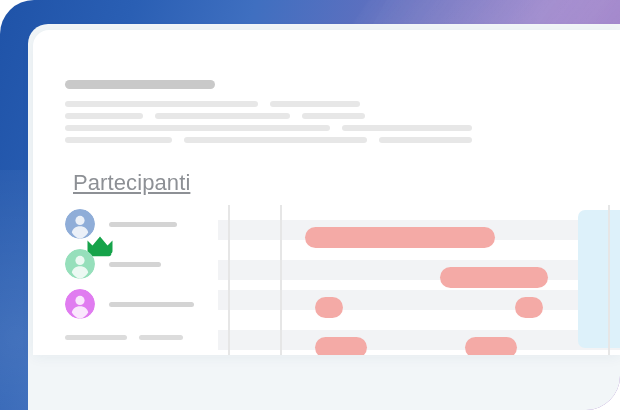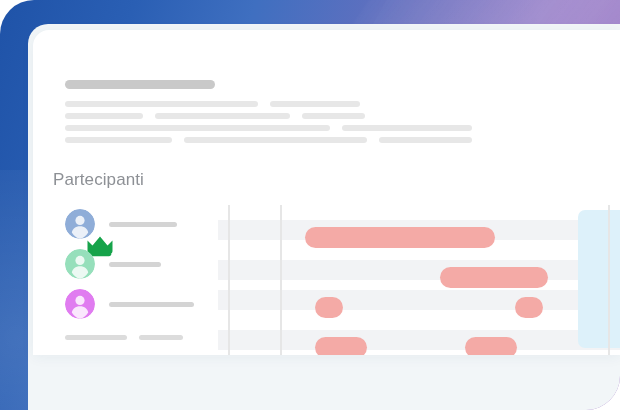--- a/index.html
+++ b/index.html
@@ -55,22 +55,22 @@
 
   
   .skeleton{position:absolute;left:32px;top:50px;}
   .sk-title{height:9px;border-radius:5px;background:#c9c9c9;}
   .sk-line{height:6px;border-radius:3px;background:#e7e7e7;display:inline-block;vertical-align:middle;}
   .sk-row{white-space:nowrap;font-size:0;}
   .sk-gap{display:inline-block;width:12px;height:1px;}
 
   
   .section-title{
-    position:absolute;left:20px;top:140px;
-    font-size:17px;color:#8d9095;letter-spacing:.1px;
+    position:absolute;left:40px;top:140px;
+    font-size:22px;color:#8d9095;letter-spacing:.1px;text-decoration:underline;
   }
 
   
   .board{position:absolute;left:0;top:175px;width:587px;height:150px;}
 
   .people{position:absolute;left:32px;top:0;width:152px;height:150px;}
   .person{position:absolute;left:0;display:flex;align-items:center;gap:14px;}
   .person:nth-child(1){top:4px;}
   .person:nth-child(2){top:44px;}
   .person:nth-child(3){top:84px;}

